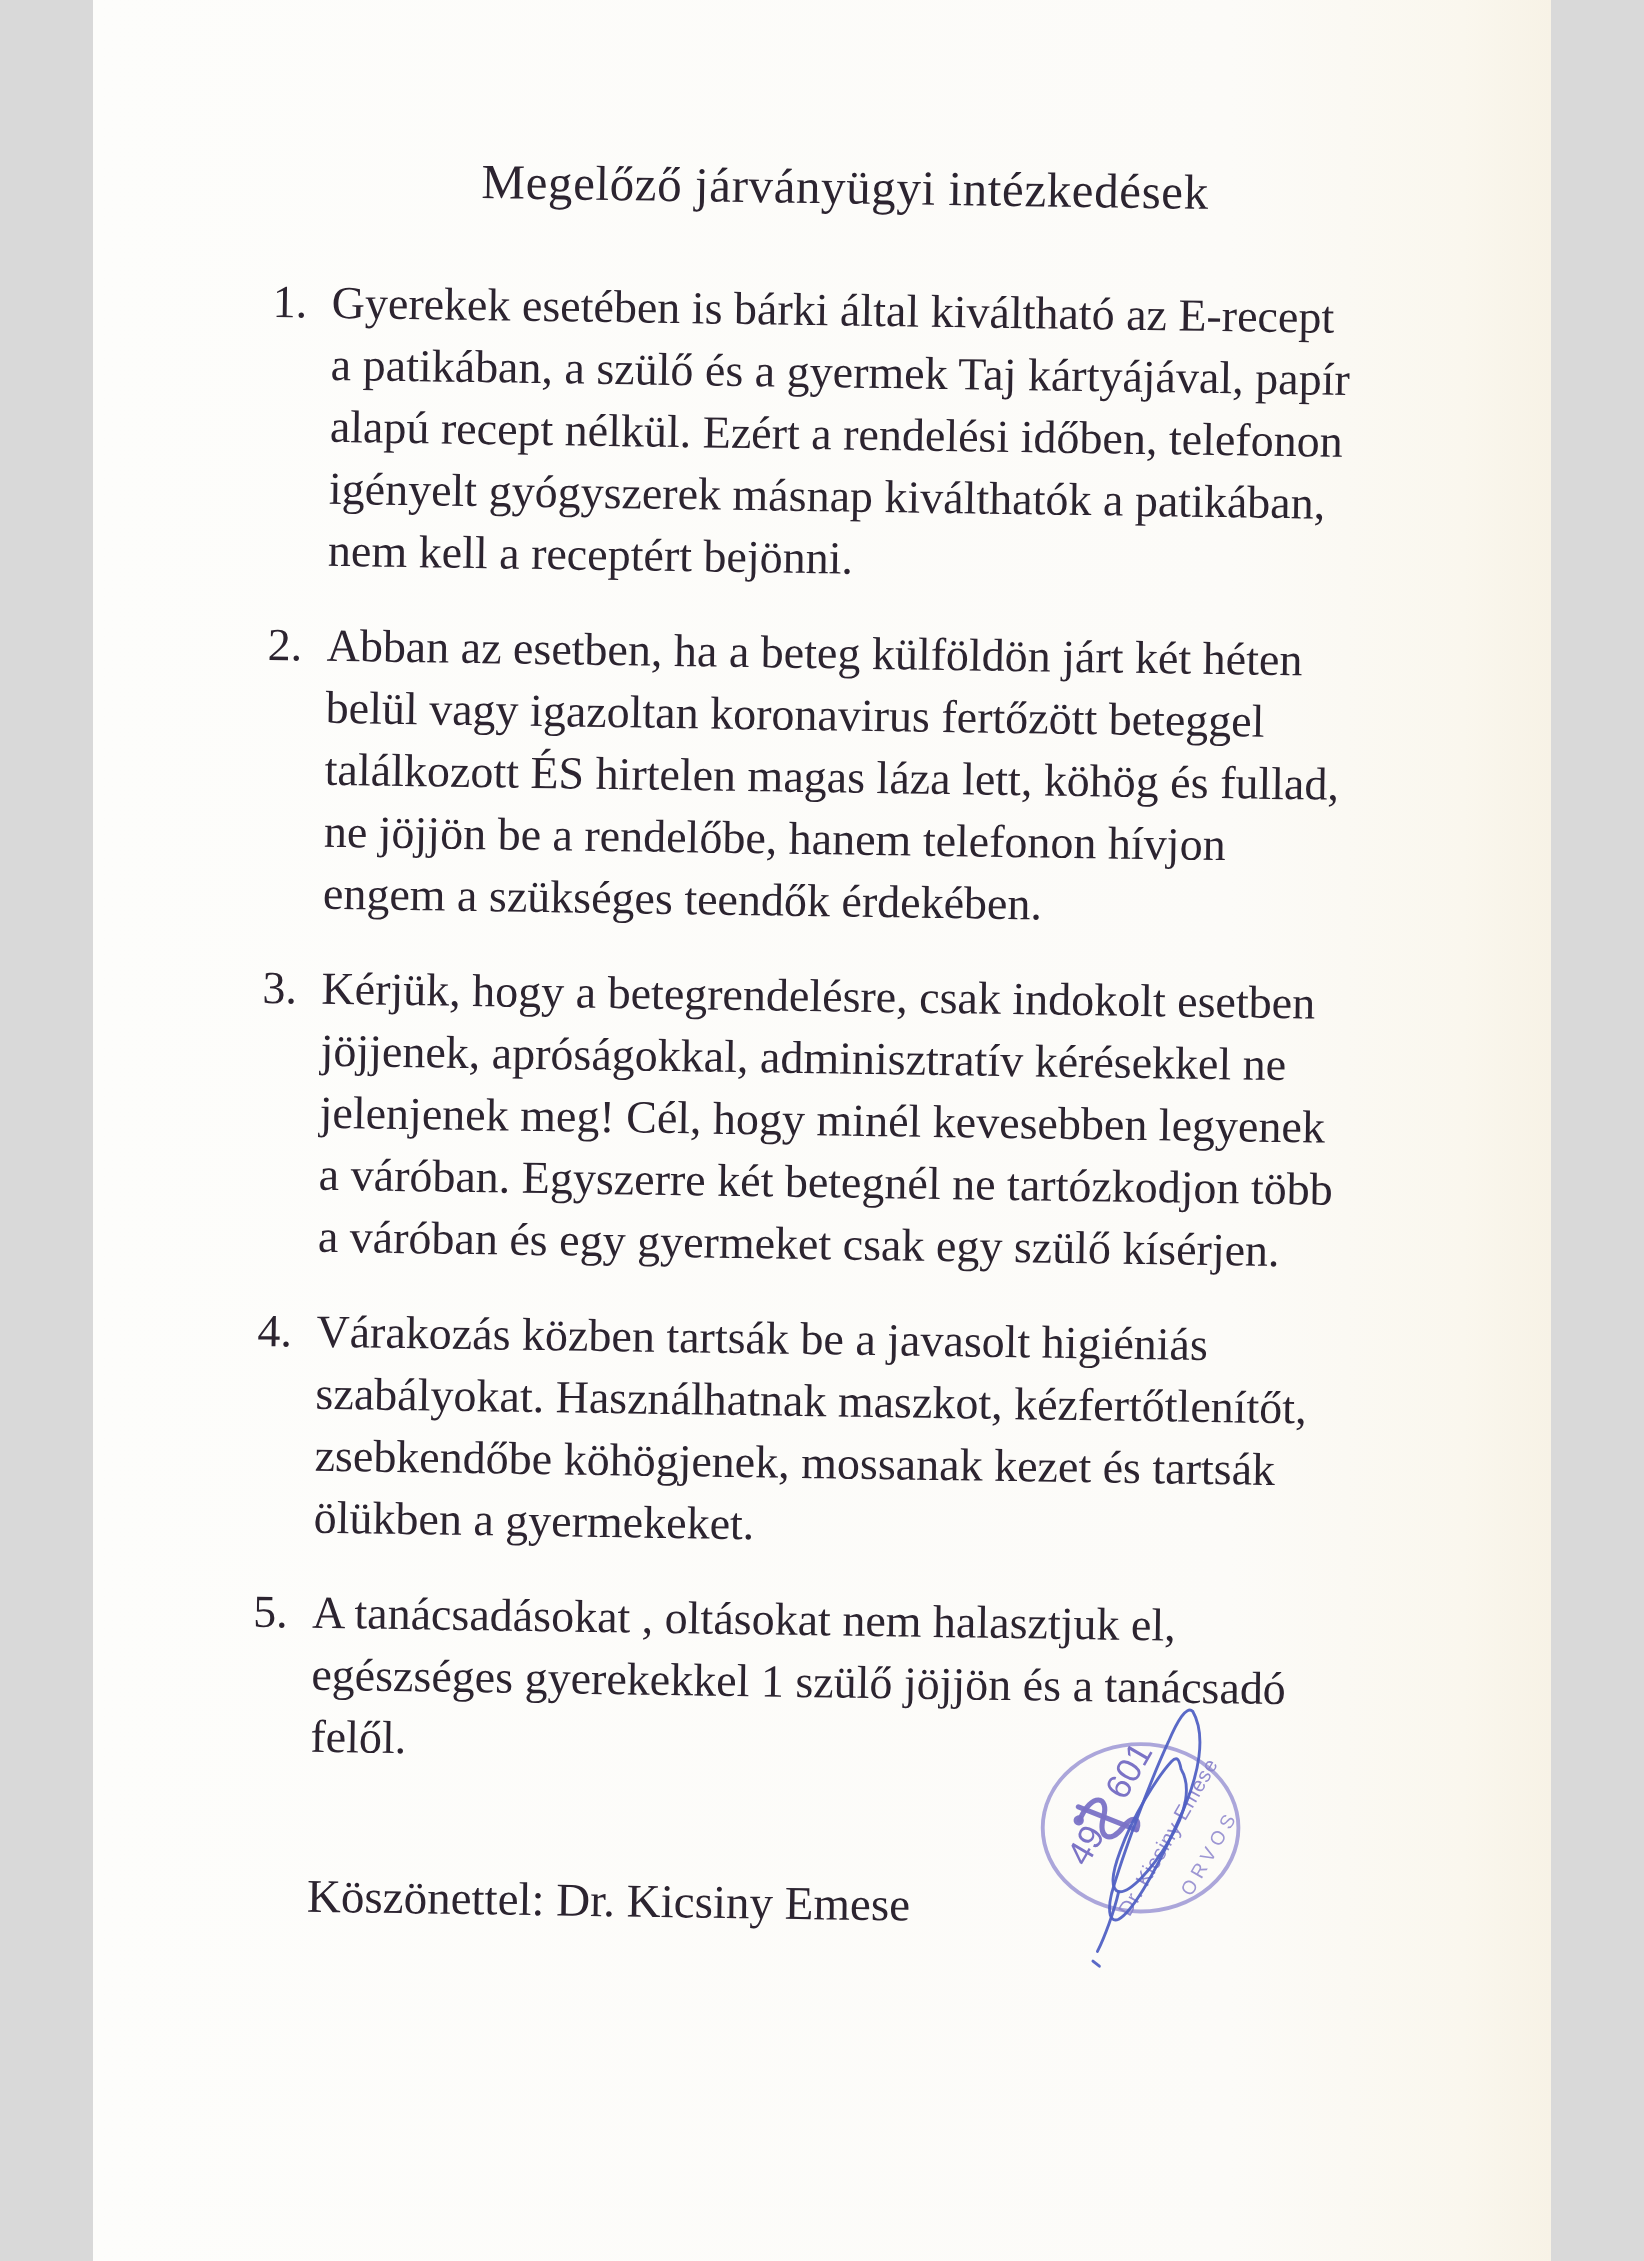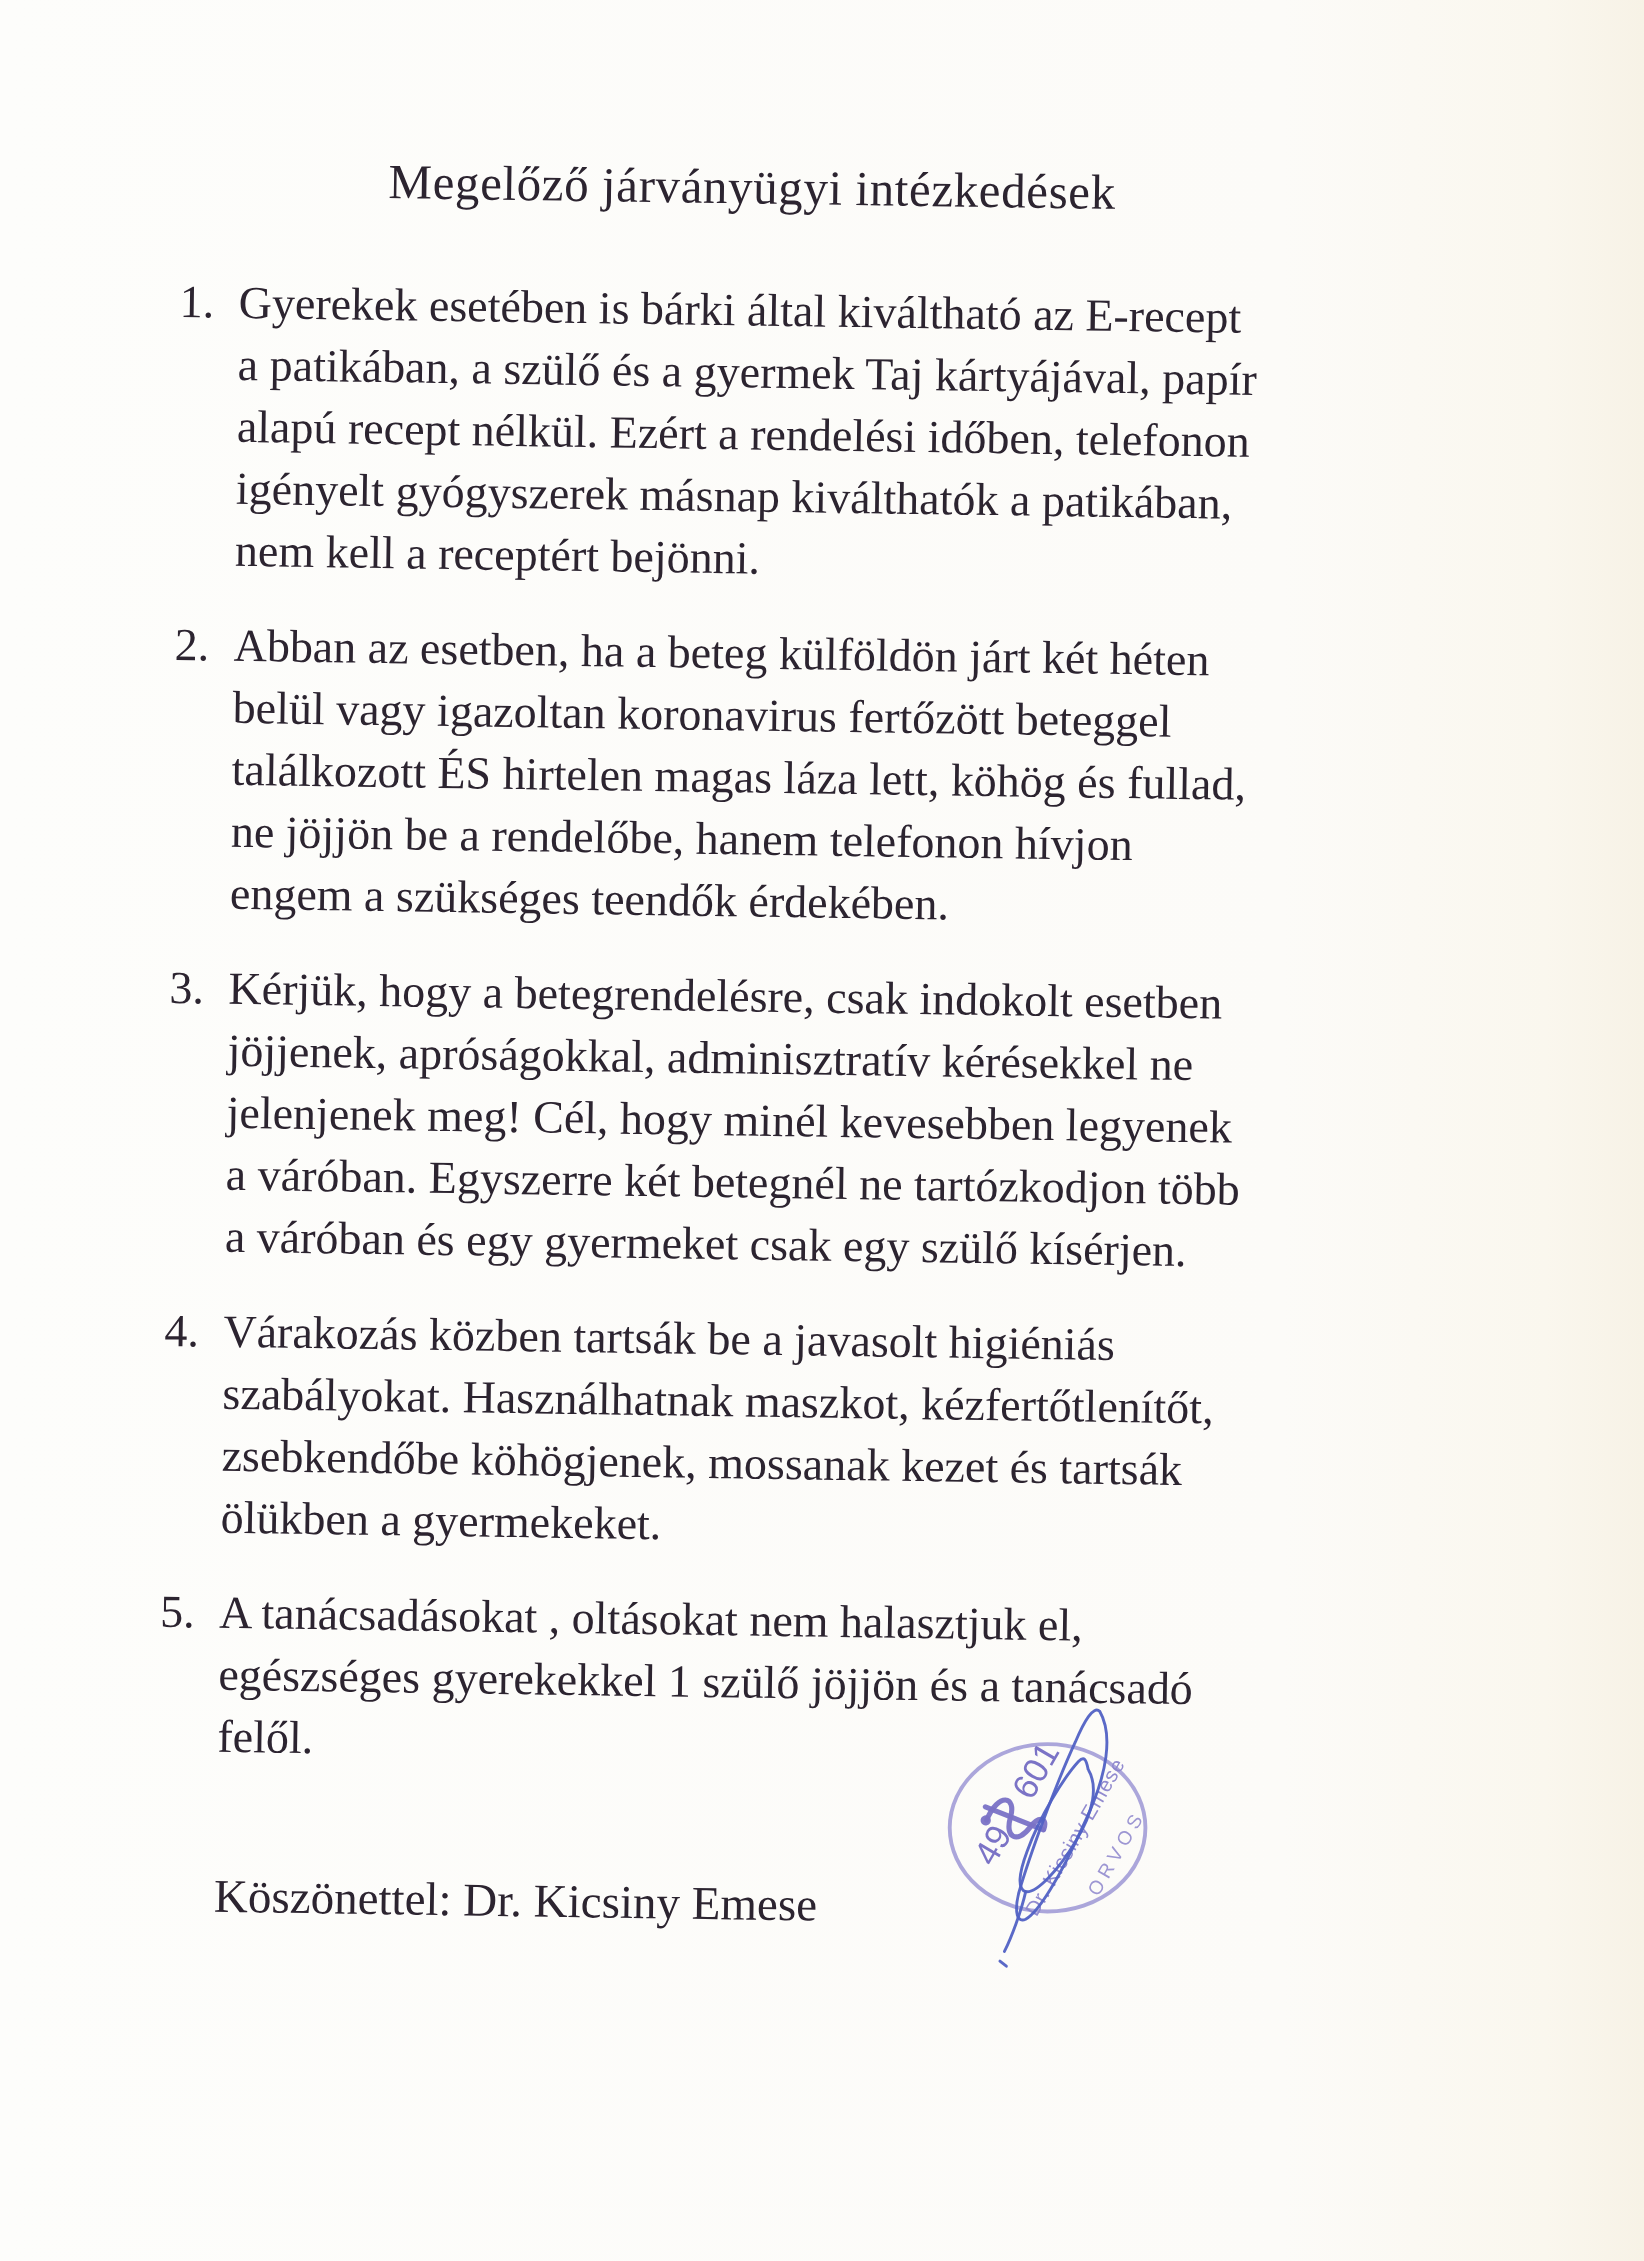--- a/index.html
+++ b/index.html
@@ -1,18 +1,18 @@
 <!DOCTYPE html>
 <html style="font-size:10.3px"><head>
 <meta charset="utf-8">
 <style>
   html,body{margin:0;padding:0;background:#d9d9d9;}
   .page{
     position:relative;
-    width:1644px;height:2261px;
+    width:1458px;height:2261px;
     margin:0 auto;
     background:linear-gradient(90deg,#fdfdfb 0%,#fcfbf8 78%,#faf7ee 94%,#f7f2e6 100%);
     overflow:hidden;
     font-family:"Liberation Serif", serif;
     color:#2c2430;
   }
   .doc{
     position:absolute;left:0;top:149px;width:1644px;
     transform:rotate(0.85deg);
     transform-origin:180px 0;

